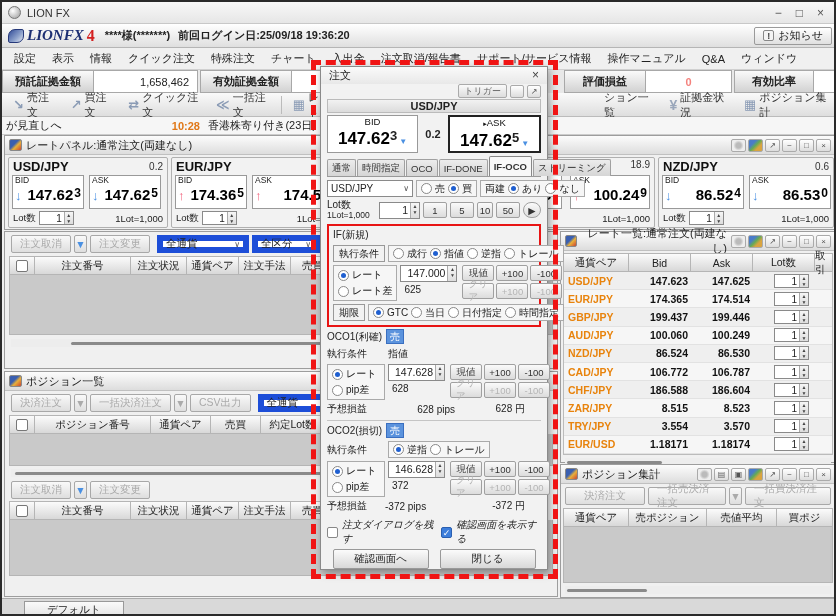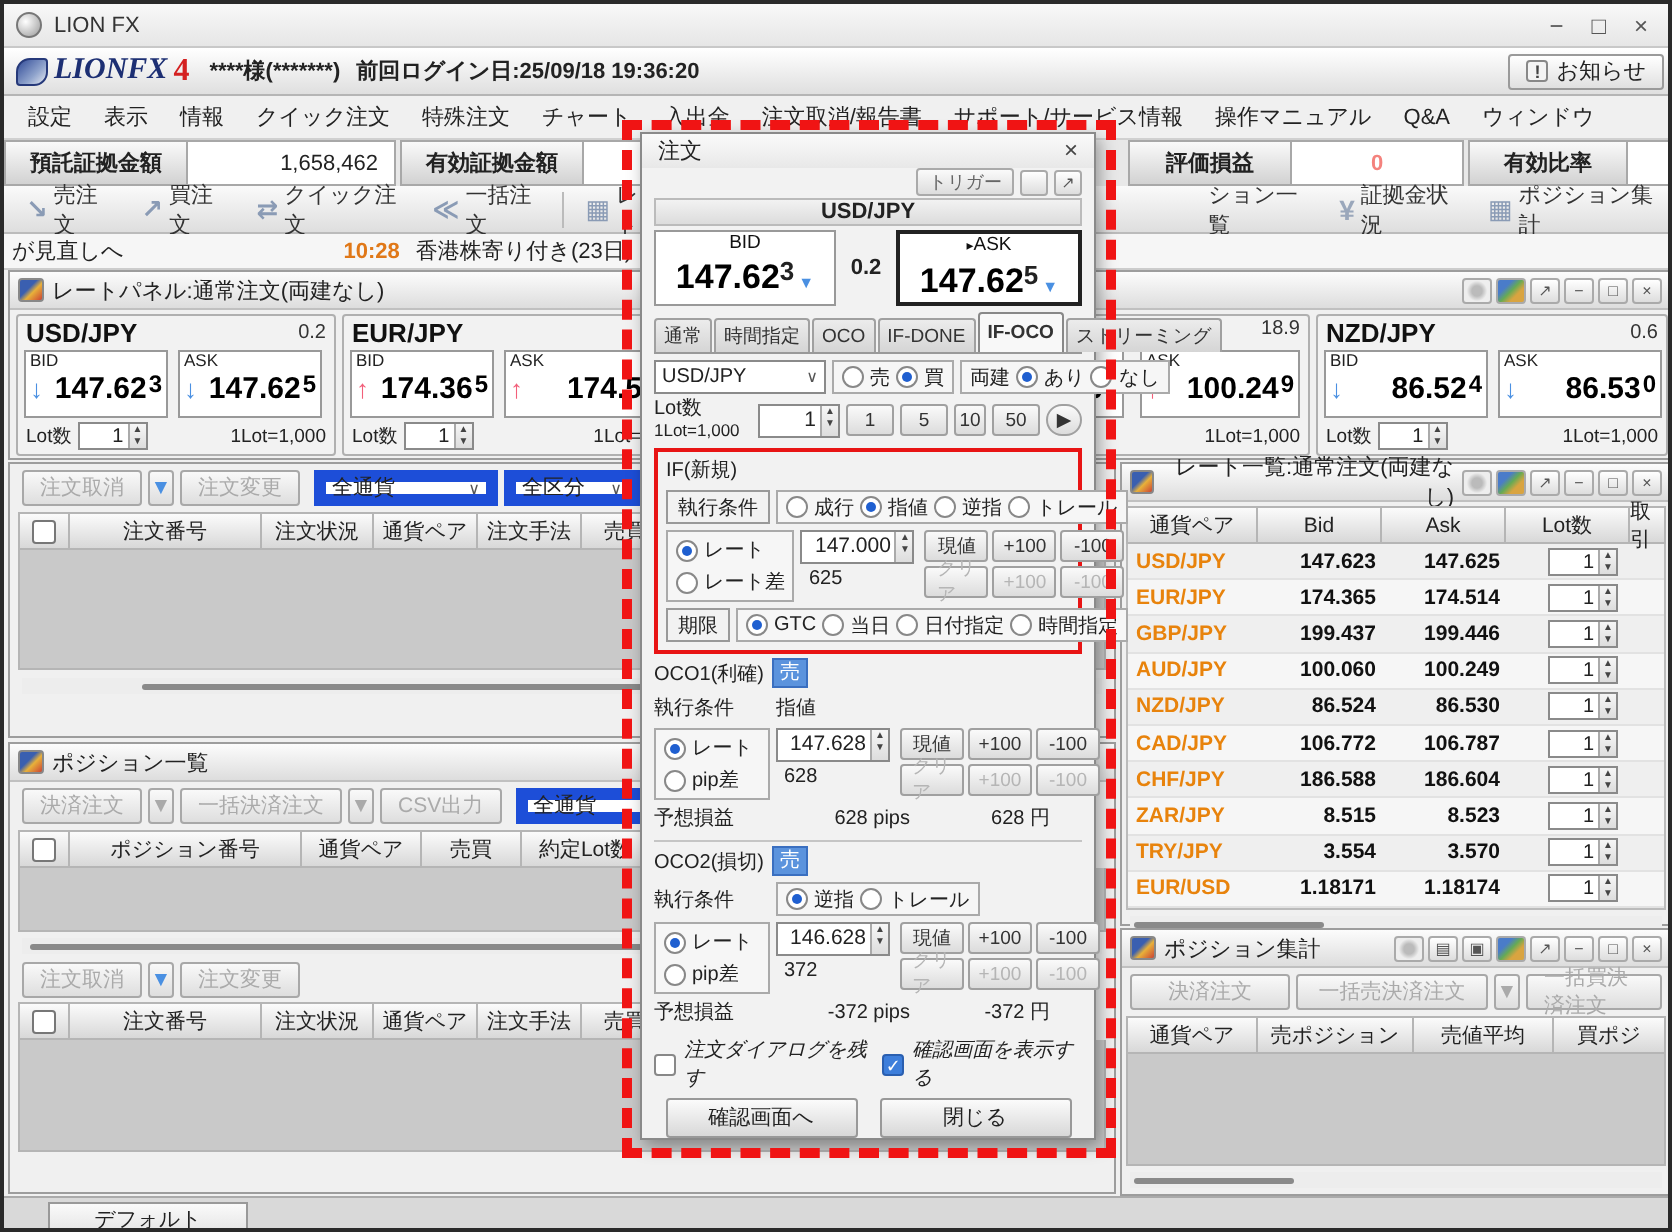--- a/index.html
+++ b/index.html
@@ -662,21 +662,21 @@
         <span class="wico">▣</span>
         <span class="wico palico"></span>
         <span class="wico">↗</span>
         <span class="wico">−</span>
         <span class="wico">□</span>
         <span class="wico">×</span>
       </span>
     </div>
     <div class="flex" style="padding:3px 4px;gap:3px;">
       <span class="tbtn dis" style="width:80px;">決済注文</span>
-      <span class="tbtn dis" style="width:96px;">一括売決済注文</span>
+      <span class="tbtn dis" style="width:78px;">一括売決済注文</span>
       <span class="tbtn drop dis">▼</span>
       <span class="tbtn dis" style="flex:1;">一括買決済注文</span>
     </div>
     <div class="thead" style="padding:0 2px;">
       <span class="th" style="width:66px;">通貨ペア</span>
       <span class="th" style="width:78px;">売ポジション</span>
       <span class="th" style="width:70px;">売値平均</span>
       <span class="th" style="width:56px;">買ポジ</span>
     </div>
     <div class="tbody" style="margin:0 2px;height:56px;"></div>
@@ -926,21 +926,21 @@
           </span>
           <span style="display:flex;gap:2px;">
             <span class="sbtn dis" style="width:32px;">クリア</span>
             <span class="sbtn dis" style="width:32px;">+100</span>
             <span class="sbtn dis" style="width:32px;">-100</span>
           </span>
         </span>
       </div>
       <div class="plrow">
         <span style="width:58px;">予想損益</span>
-        <span style="width:70px;text-align:right;">-372 pips</span>
+        <span style="width:70px;text-align:left;">-372 pips</span>
         <span style="margin-left:auto;padding-right:16px;">-372 円</span>
       </div>
     </div>
 
     <div class="ckrow">
       <span class="ck"></span>
       <span>注文ダイアログを残す</span>
       <span class="ck on">✓</span>
       <span>確認画面を表示する</span>
     </div>

